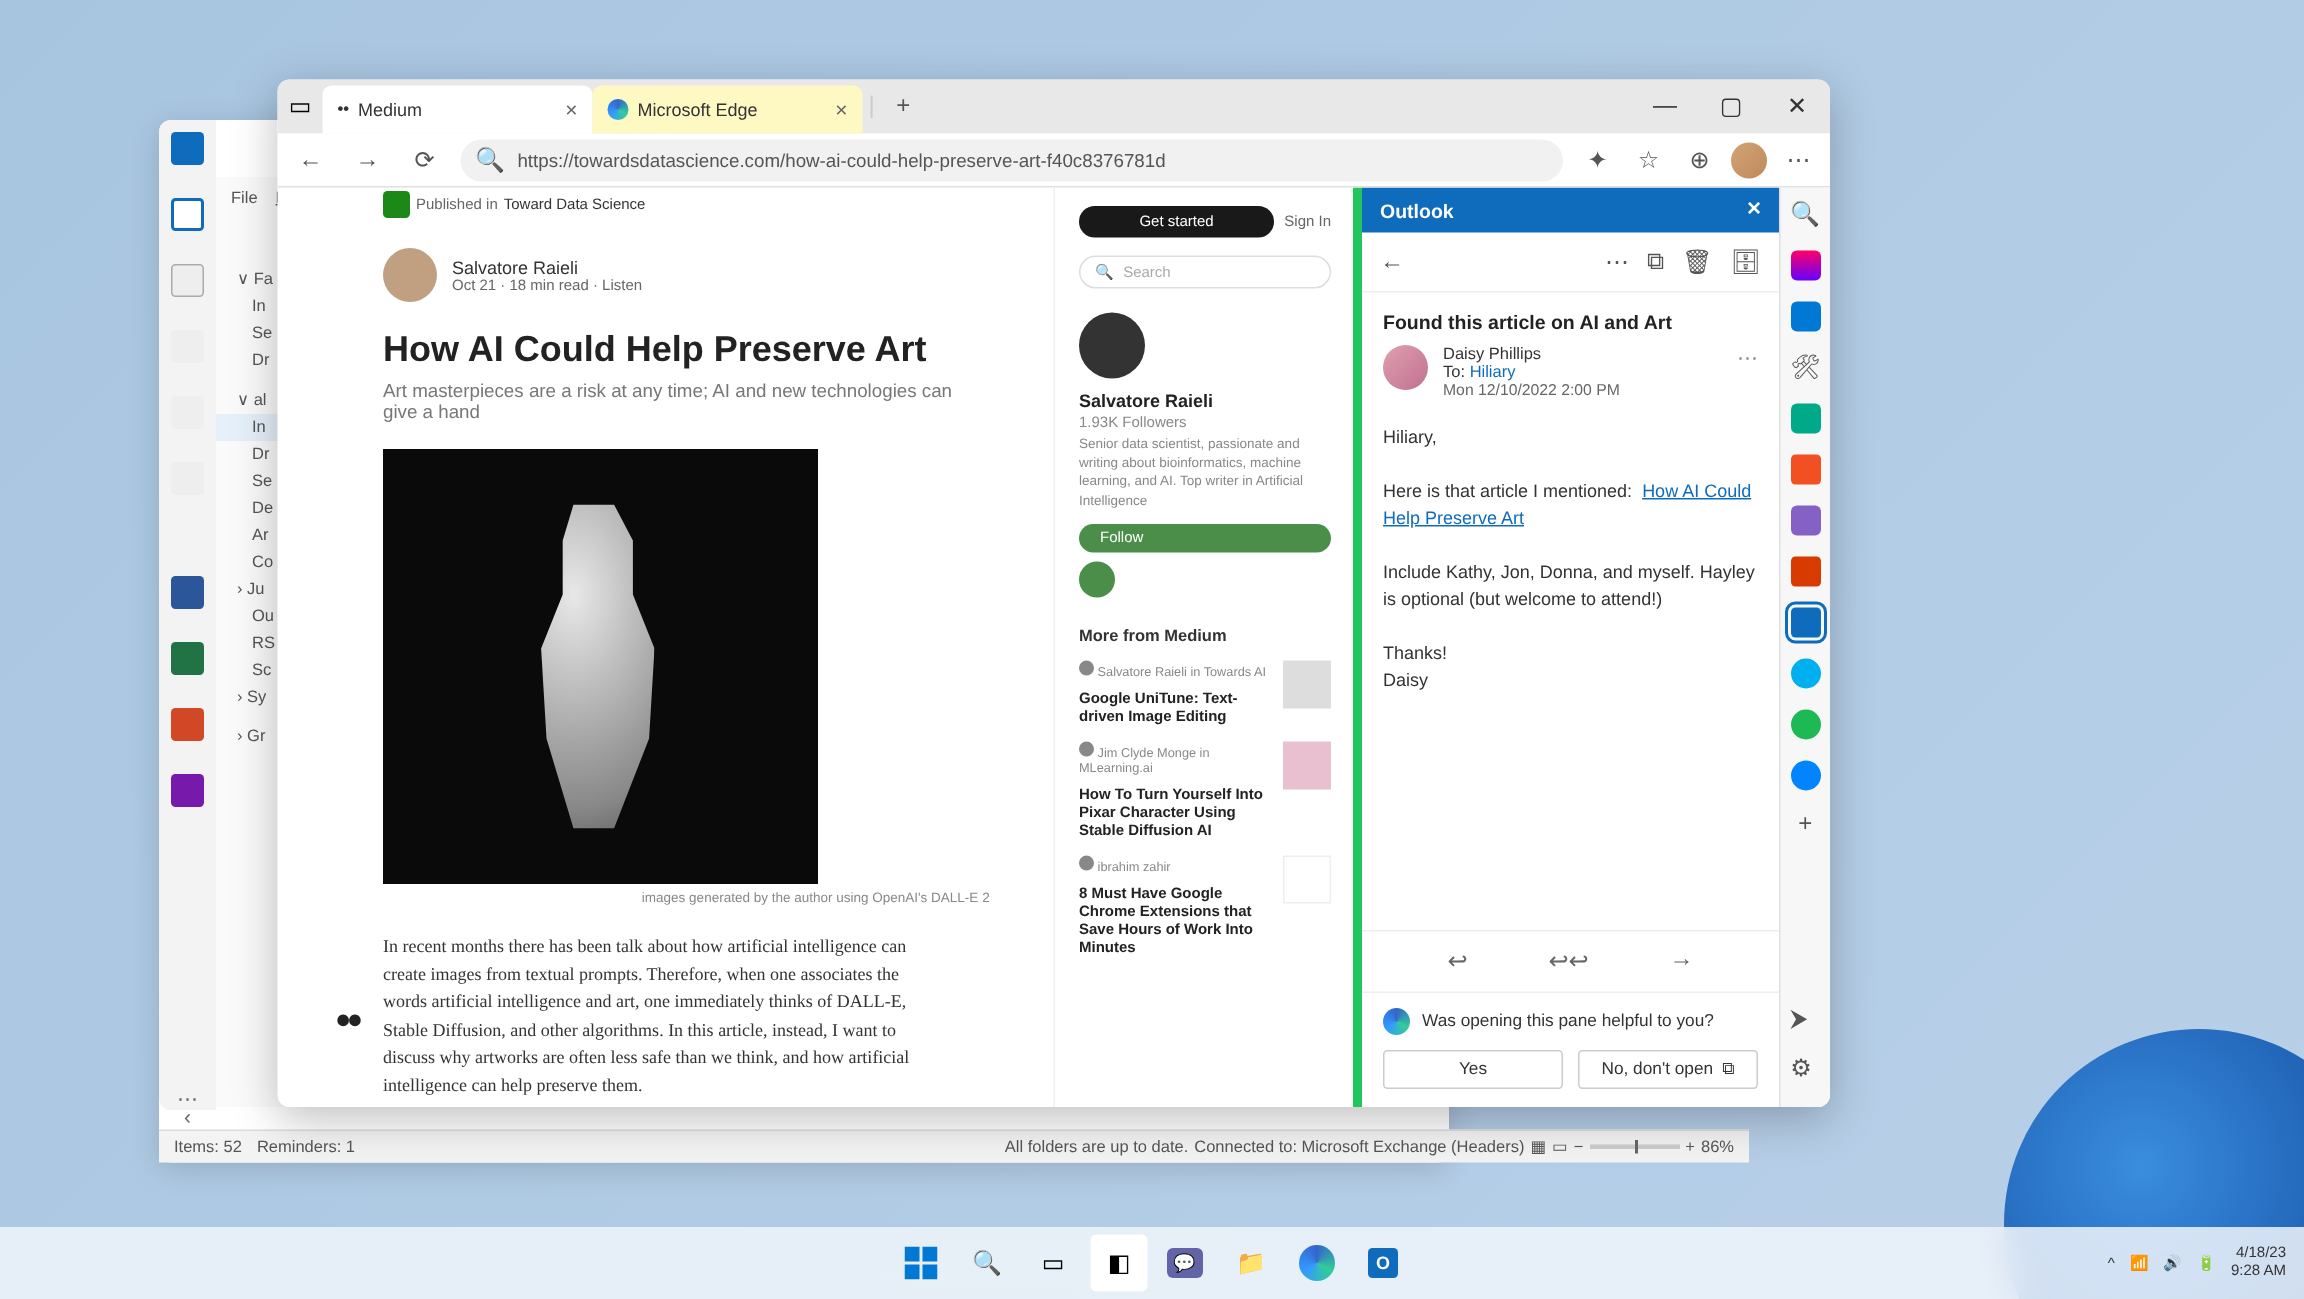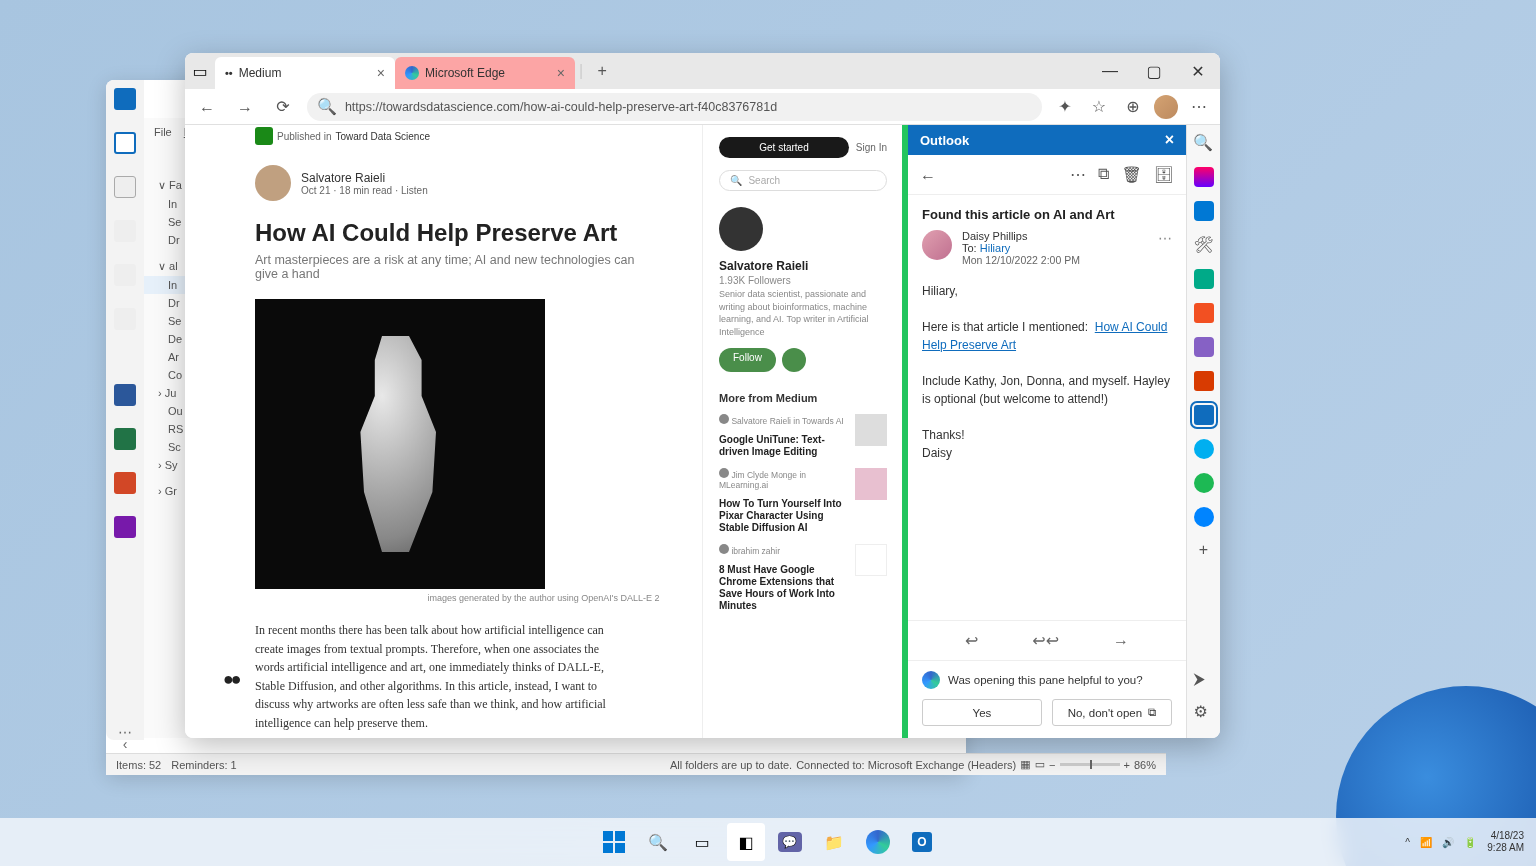--- a/index.html
+++ b/index.html
@@ -10,21 +10,21 @@
 .bg-sidebar { position: absolute; left: 106px; top: 80px; width: 38px; height: 660px; background: #f3f3f3; border-radius: 8px 0 0 8px; display: flex; flex-direction: column; align-items: center; padding-top: 8px; gap: 22px; }
 .bg-sidebar-icon { width: 22px; height: 22px; border-radius: 3px; }
 .bg-statusbar { position: absolute; left: 106px; bottom: 91px; width: 1060px; height: 22px; background: #f3f3f3; border-top: 1px solid #ddd; font-size: 11px; color: #555; display: flex; align-items: center; padding: 0 10px; }
 .bg-status-right { margin-left: auto; display: flex; align-items: center; gap: 4px; }
 
 
 .browser { position: absolute; left: 185px; top: 53px; width: 1035px; height: 685px; background: #fff; border-radius: 8px; box-shadow: 0 8px 30px rgba(0,0,0,0.25); overflow: hidden; display: flex; flex-direction: column; }
 .titlebar { height: 36px; background: #e8e8e8; display: flex; align-items: stretch; }
 .tab-strip { display: flex; align-items: stretch; }
 .tab-spacer { width: 30px; display: flex; align-items: center; justify-content: center; }
-.tab { display: flex; align-items: center; padding: 0 10px; width: 180px; font-size: 12px; color: #333; background: #fca5a5; border-radius: 6px 6px 0 0; margin-top: 4px; position: relative; gap: 6px; }
+.tab { display: flex; align-items: center; padding: 0 10px; width: 180px; font-size: 12px; color: #333; background: #fef9c3; border-radius: 6px 6px 0 0; margin-top: 4px; position: relative; gap: 6px; }
 .tab.active { background: #fff; }
 .tab-close { margin-left: auto; font-size: 14px; color: #666; cursor: pointer; }
 .new-tab { width: 30px; display: flex; align-items: center; justify-content: center; color: #555; font-size: 16px; }
 .window-controls { margin-left: auto; display: flex; }
 .win-btn { width: 44px; display: flex; align-items: center; justify-content: center; color: #333; }
 
 .toolbar { height: 36px; background: #fff; border-bottom: 1px solid #e0e0e0; display: flex; align-items: center; padding: 0 8px; gap: 10px; }
 .nav-btn { width: 28px; height: 28px; display: flex; align-items: center; justify-content: center; color: #555; border-radius: 4px; }
 .addr { flex: 1; display: flex; align-items: center; background: #f1f1f1; border-radius: 14px; height: 28px; padding: 0 10px; gap: 8px; }
 .addr-url { font-size: 12.5px; color: #555; }
@@ -54,21 +54,21 @@
 
 
 .med-sidebar { width: 200px; padding: 12px 16px; font-size: 10px; color: #555; }
 .get-started { background: #191919; color: #fff; border-radius: 16px; padding: 5px 0; text-align: center; font-size: 10px; width: 130px; margin-bottom: 2px; display: inline-block; }
 .signin { float: right; font-size: 10px; color: #666; margin-top: 5px; }
 .search-box { border: 1px solid #ddd; border-radius: 14px; padding: 4px 10px; margin-top: 10px; display: flex; align-items: center; gap: 6px; color: #aaa; }
 .sb-avatar { width: 44px; height: 44px; border-radius: 50%; background: #333; margin-top: 16px; }
 .sb-name { font-size: 12px; font-weight: 600; color: #222; margin-top: 8px; }
 .sb-followers { font-size: 10px; color: #888; margin-top: 2px; }
 .sb-bio { font-size: 9px; color: #888; margin-top: 2px; line-height: 1.4; }
-.follow-row { display: flex; gap: 6px; margin-top: 10px; }
+.follow-row { display: flex; gap: 6px; margin-top: 10px; flex-direction: column; }
 .follow-btn { background: #4a8e4a; color: #fff; border-radius: 14px; padding: 4px 14px; font-size: 10px; }
 .mail-btn { width: 24px; height: 24px; border-radius: 50%; background: #4a8e4a; }
 .more-from { font-size: 11px; font-weight: 600; margin-top: 20px; color: #333; }
 .rel-item { display: flex; gap: 8px; margin-top: 10px; }
 .rel-meta { font-size: 8.5px; color: #888; }
 .rel-title { font-size: 10px; font-weight: 700; color: #222; margin-top: 8px; line-height: 1.2; }
 .rel-thumb { width: 32px; height: 32px; background: #ddd; flex-shrink: 0; }
 
 
 .outlook-panel { width: 284px; background: #fff; border-left: 6px solid #22c55e; display: flex; flex-direction: column; }

